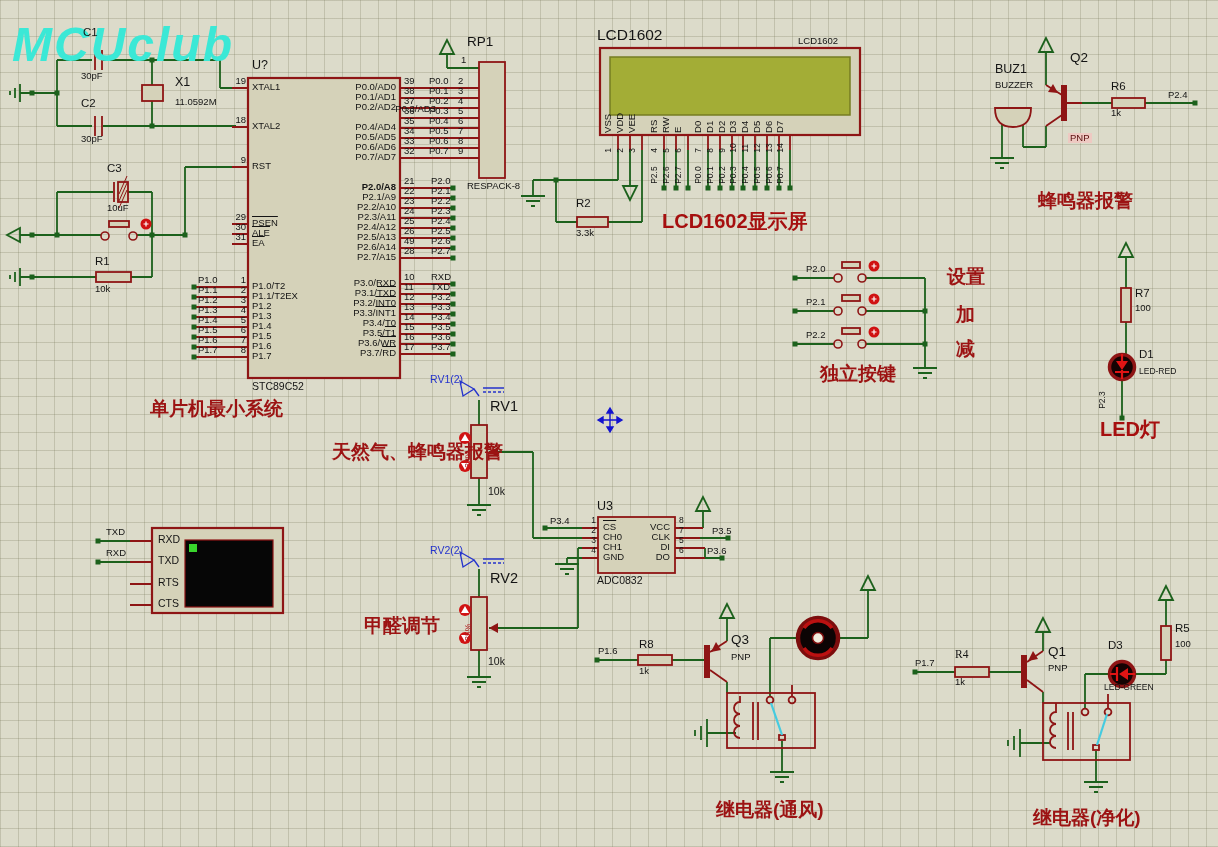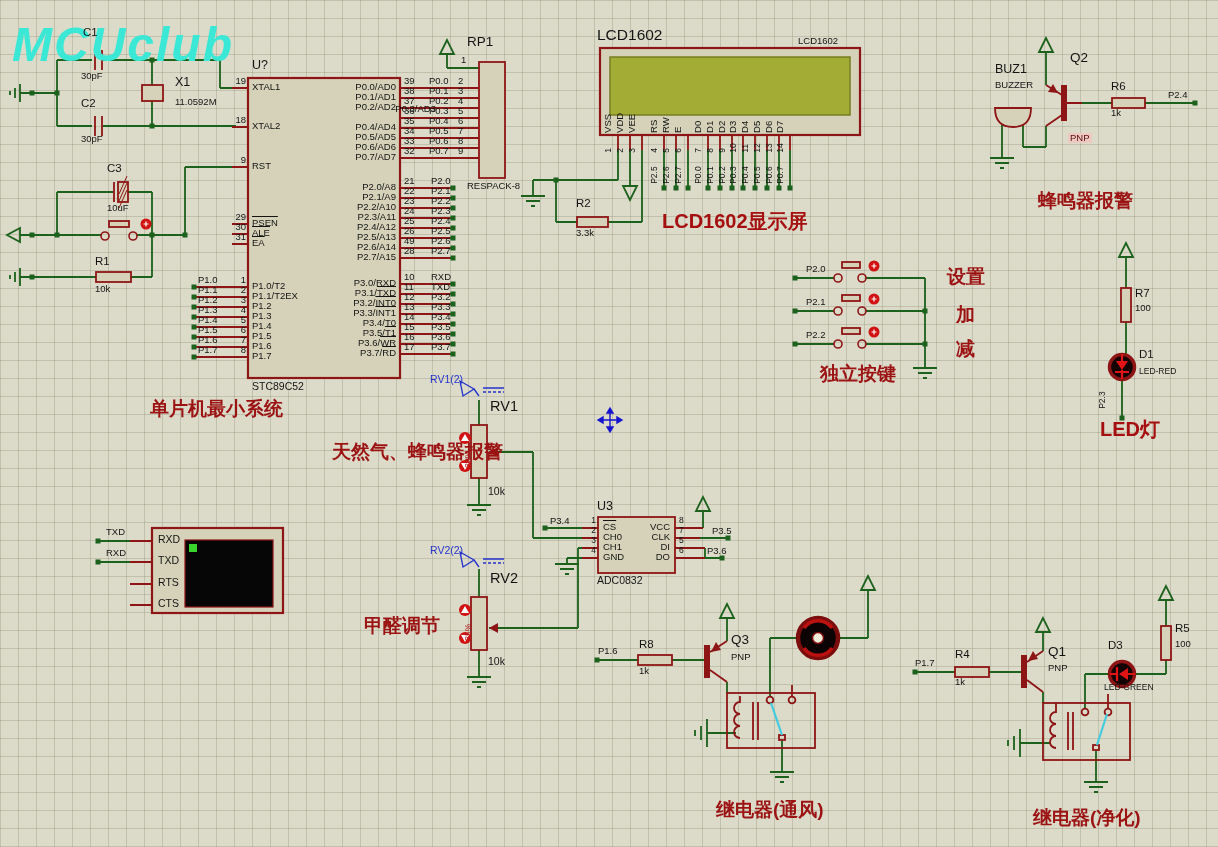--- a/index.html
+++ b/index.html
@@ -331,21 +331,21 @@
     <span class="lbl s9" style="left: 1135px; top: 303px;">100</span>
     <span class="lbl s11" style="left: 1139px; top: 349px;">D1</span>
     <span class="lbl s8" style="left: 1139px; top: 367px;">LED-RED</span>
     <span class="lbl s8 v" style="left: 1107px; top: 400px;">P2.3</span>
     <span class="lbl s9" style="left: 598px; top: 646px;">P1.6</span>
     <span class="lbl s11" style="left: 639px; top: 639px;">R8</span>
     <span class="lbl s9" style="left: 639px; top: 666px;">1k</span>
     <span class="lbl s13" style="left: 731px; top: 633px;">Q3</span>
     <span class="lbl s9" style="left: 731px; top: 652px;">PNP</span>
     <span class="lbl s9" style="left: 915px; top: 658px;">P1.7</span>
-    <span class="lbl s11" style="left: 955px; top: 649px;">R4</span>
+    <span class="lbl s11" style="left: 955px; top: 649px; font-family: Liberation Serif, serif;">R4</span>
     <span class="lbl s9" style="left: 955px; top: 677px;">1k</span>
     <span class="lbl s13" style="left: 1048px; top: 645px;">Q1</span>
     <span class="lbl s9" style="left: 1048px; top: 663px;">PNP</span>
     <span class="lbl s11" style="left: 1108px; top: 640px;">D3</span>
     <span class="lbl s8" style="left: 1104px; top: 683px;">LED-GREEN</span>
     <span class="lbl s11" style="left: 1175px; top: 623px;">R5</span>
     <span class="lbl s9" style="left: 1175px; top: 639px;">100</span>
     <span class="lbl s12" style="left: 175px; top: 76px;">X1</span>
     <span class="lbl s9" style="left: 175px; top: 97px;">11.0592M</span>
     <span class="lbl s11" style="left: 83px; top: 27px;">C1</span>
@@ -417,21 +417,21 @@
     <span class="lbl s9" style="left: 429px; top: 126px;">P0.5</span>
     <span class="lbl s9" style="left: 458px; top: 126px;">7</span>
     <span class="lbl s9 ra" style="left: 396px; top: 142px;">P0.6/AD6</span>
     <span class="lbl s9" style="left: 404px; top: 136px;">33</span>
     <span class="lbl s9" style="left: 429px; top: 136px;">P0.6</span>
     <span class="lbl s9" style="left: 458px; top: 136px;">8</span>
     <span class="lbl s9 ra" style="left: 396px; top: 152px;">P0.7/AD7</span>
     <span class="lbl s9" style="left: 404px; top: 146px;">32</span>
     <span class="lbl s9" style="left: 429px; top: 146px;">P0.7</span>
     <span class="lbl s9" style="left: 458px; top: 146px;">9</span>
-    <span class="lbl s9 ra" style="left: 396px; top: 182px;">P2.0/A8</span>
+    <span class="lbl s9 ra" style="left: 396px; top: 182px; font-weight: bold;">P2.0/A8</span>
     <span class="lbl s9" style="left: 404px; top: 176px;">21</span>
     <span class="lbl s9" style="left: 431px; top: 176px;">P2.0</span>
     <span class="lbl s9 ra" style="left: 396px; top: 192px;">P2.1/A9</span>
     <span class="lbl s9" style="left: 404px; top: 186px;">22</span>
     <span class="lbl s9" style="left: 431px; top: 186px;">P2.1</span>
     <span class="lbl s9 ra" style="left: 396px; top: 202px;">P2.2/A10</span>
     <span class="lbl s9" style="left: 404px; top: 196px;">23</span>
     <span class="lbl s9" style="left: 431px; top: 196px;">P2.2</span>
     <span class="lbl s9 ra" style="left: 396px; top: 212px;">P2.3/A11</span>
     <span class="lbl s9" style="left: 404px; top: 206px;">24</span>

